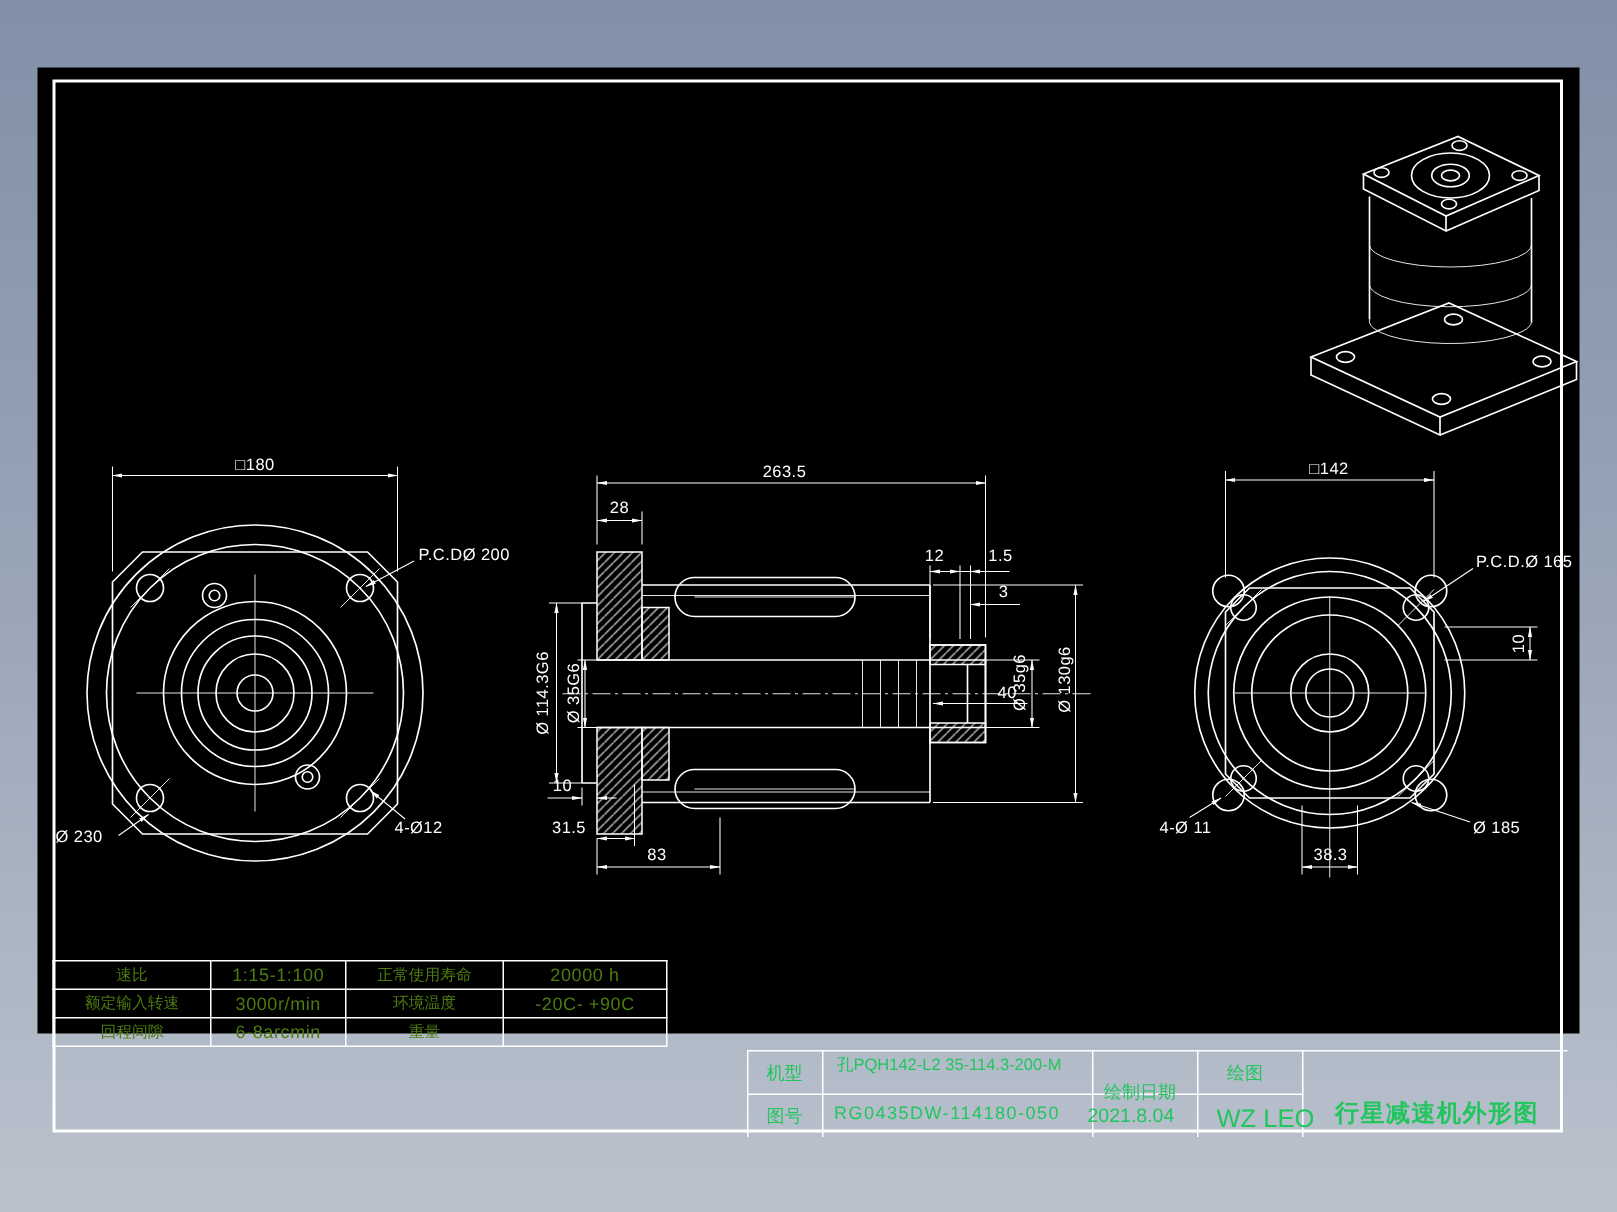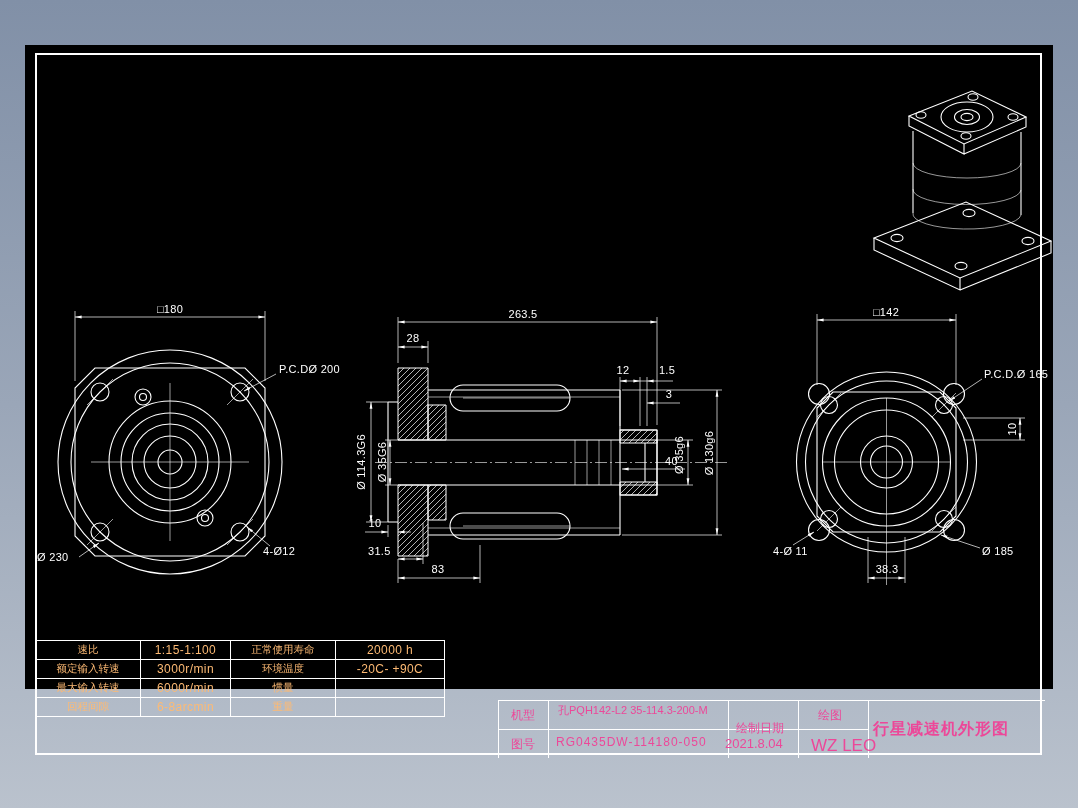--- a/index.html
+++ b/index.html
@@ -12,26 +12,26 @@
   .frame{position:absolute;left:10px;top:8px;width:1007px;height:702px;border:2px solid #fff;box-sizing:border-box}
   svg{position:absolute;left:0;top:0}
   svg *{vector-effect:non-scaling-stroke}
   .geo{stroke:#fff;stroke-width:1.1;fill:none}
   .thin{stroke:#fff;stroke-width:.6;fill:none}
   .dim{stroke:#fff;stroke-width:.7;fill:none}
   .cl{stroke:#fff;stroke-width:.6;fill:none;stroke-dasharray:12 3 2 3}
   .hat{fill:url(#hatch);stroke:#fff;stroke-width:1}
   text.dt{fill:#fff;font-size:11px;font-family:"Liberation Sans",sans-serif;letter-spacing:.3px}
   
-  table.spec{position:absolute;left:10px;top:595px;border-collapse:collapse;table-layout:fixed;color:#fdba74}
+  table.spec{position:absolute;left:10px;top:595px;border-collapse:collapse;table-layout:fixed;color:#4d7c0f}
   table.spec td{border:1px solid #fff;height:18px;text-align:center;padding:0;overflow:hidden;white-space:nowrap}
   td.k{font-size:10.5px}
   td.v{font-size:12px;letter-spacing:.4px}
   
-  .tblock{position:absolute;left:473px;top:655px;width:547px;height:58px;color:#ec4899}
+  .tblock{position:absolute;left:473px;top:655px;width:547px;height:58px;color:#22c55e}
   .tblock .vl{position:absolute;top:0;width:1px;height:58px;background:#fff}
   .tblock .hl{position:absolute;left:0;top:29px;width:370px;height:1px;background:#fff}
   .tblock .tl{position:absolute;left:0;top:0;width:547px;height:1px;background:#fff}
   .tblock .ll{position:absolute;left:0;top:0;width:1px;height:58px;background:#fff}
   .tblock span{position:absolute;white-space:nowrap;line-height:1}
   .lab{font-size:12px}
   .big-title{font-size:16px;font-weight:bold;letter-spacing:1px}
 </style>
 </head>
 <body>
@@ -268,26 +268,20 @@
       <td class="k">正常使用寿命</td>
       <td class="v">20000 h</td>
     </tr>
     <tr>
       <td class="k">额定输入转速</td>
       <td class="v">3000r/min</td>
       <td class="k">环境温度</td>
       <td class="v">-20C- +90C</td>
     </tr>
     <tr>
-      <td class="k">最大输入转速</td>
-      <td class="v">6000r/min</td>
-      <td class="k">惯量</td>
-      <td class="v"></td>
-    </tr>
-    <tr>
       <td class="k">回程间隙</td>
       <td class="v">6-8arcmin</td>
       <td class="k">重量</td>
       <td class="v"></td>
     </tr>
   </tbody>
     </table>
 
   <div class="tblock">
     <div class="tl"></div>
@@ -298,15 +292,15 @@
     <div class="vl" style="left:370px"></div>
     <div class="hl"></div>
     <span class="lab" style="left:13px;top:9px">机型</span>
     <span class="lab" style="left:13px;top:38px">图号</span>
     <span style="left:60px;top:5px;font-size:11px">孔PQH142-L2 35-114.3-200-M</span>
     <span style="left:58px;top:36px;font-size:12px;letter-spacing:1px">RG0435DW-114180-050</span>
     <span class="lab" style="left:238px;top:22px">绘制日期</span>
     <span style="left:227px;top:37px;font-size:13px">2021.8.04</span>
     <span class="lab" style="left:320px;top:9px">绘图</span>
     <span style="left:313px;top:37px;font-size:17px">WZ LEO</span>
-    <span class="big-title" style="left:375px;top:21px;width:170px;">行星减速机外形图</span>
+    <span class="big-title" style="left:375px;top:35px;width:170px;text-align:center">行星减速机外形图</span>
   </div>
 </div>
 
 </body></html>

